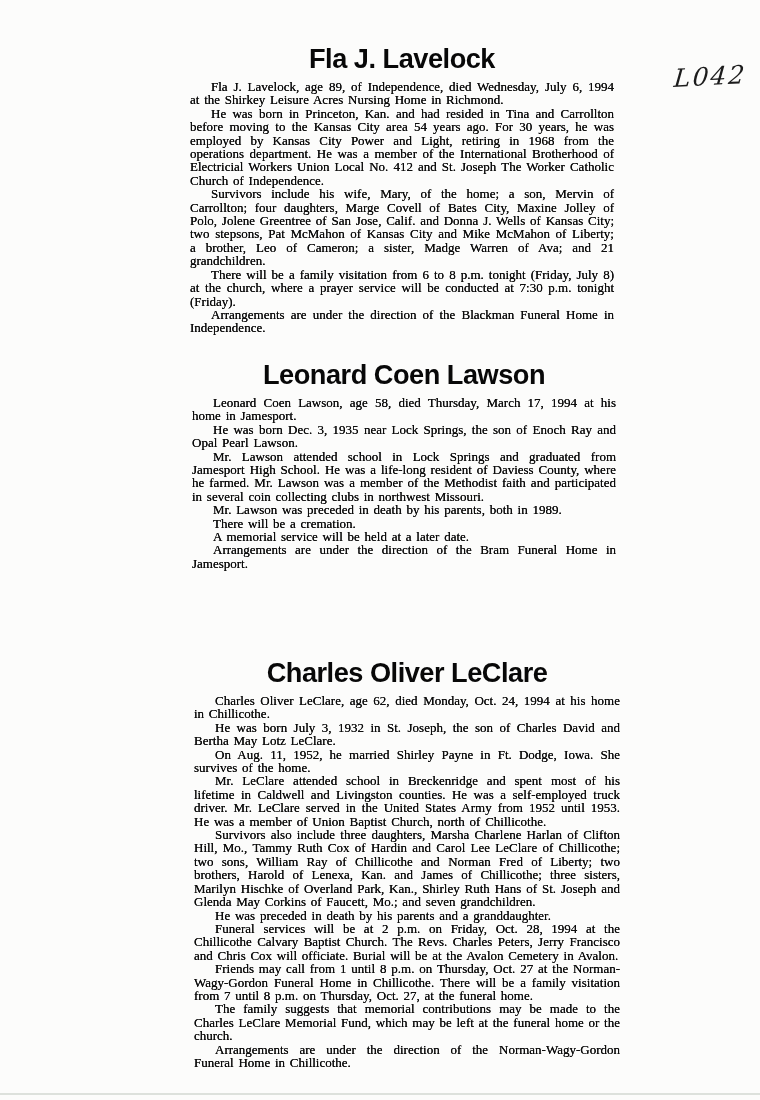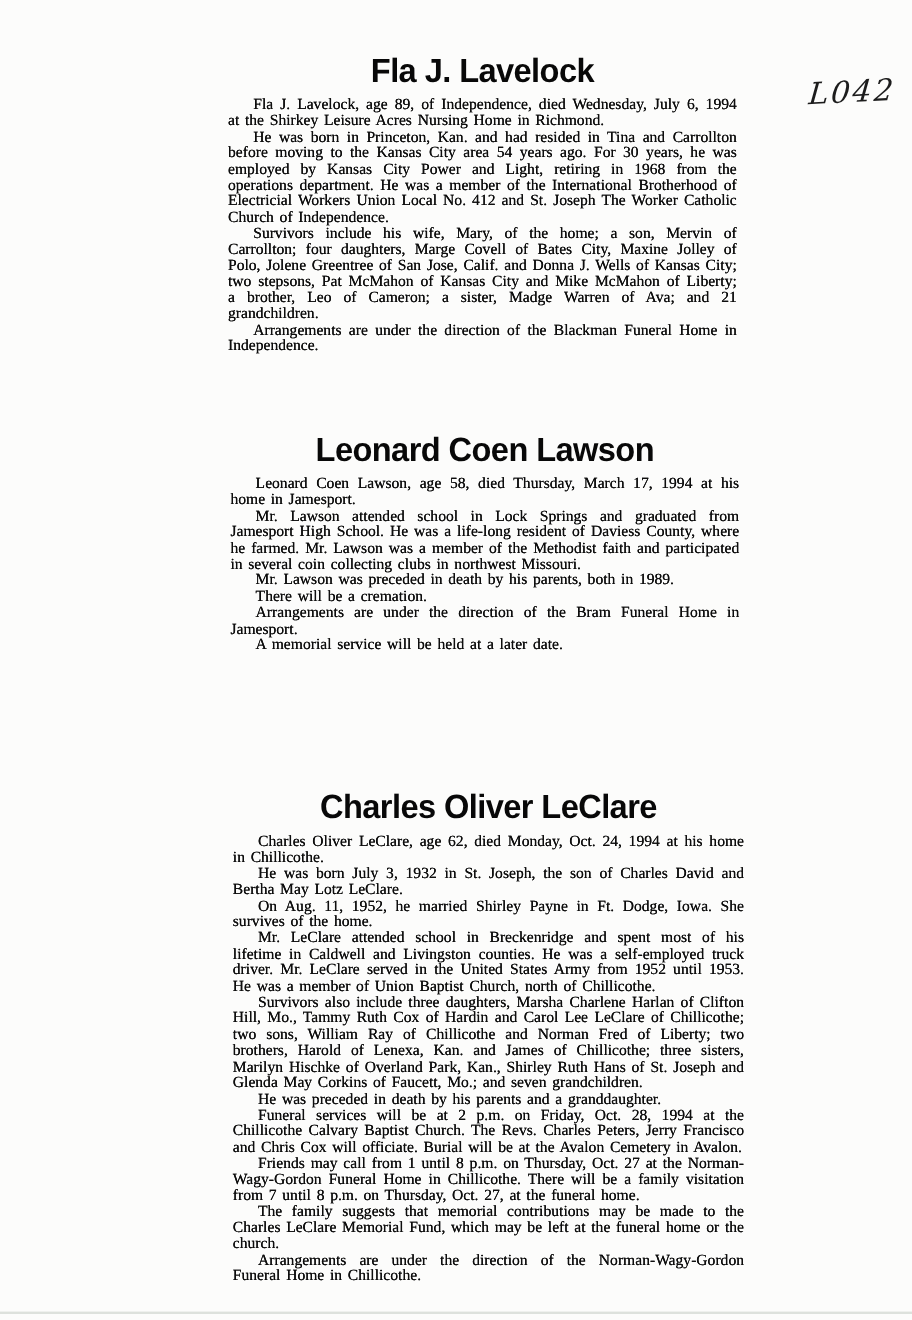--- a/index.html
+++ b/index.html
@@ -74,33 +74,35 @@
 <div class="page">
 
   <div class="annotation">L042</div>
 
   <article id="obit-1">
     <h1 class="obit-title">Fla J. Lavelock</h1>
     <div class="obit-body">
       <p>Fla J. Lavelock, age 89, of Independence, died Wednesday, July 6, 1994 at the Shirkey Leisure Acres Nursing Home in Richmond.</p>
       <p>He was born in Princeton, Kan. and had resided in Tina and Carrollton before moving to the Kansas City area 54 years ago. For 30 years, he was employed by Kansas City Power and Light, retiring in 1968 from the operations department. He was a member of the International Brotherhood of Electricial Workers Union Local No. 412 and St. Joseph The Worker Catholic Church of Independence.</p>
       <p>Survivors include his wife, Mary, of the home; a son, Mervin of Carrollton; four daughters, Marge Covell of Bates City, Maxine Jolley of Polo, Jolene Greentree of San Jose, Calif. and Donna J. Wells of Kansas City; two stepsons, Pat McMahon of Kansas City and Mike McMahon of Liberty; a brother, Leo of Cameron; a sister, Madge Warren of Ava; and 21 grandchildren.</p>
+      <p>There will be a family visitation from 6 to 8 p.m. tonight (Friday, July 8) at the church, where a prayer service will be conducted at 7:30 p.m. tonight (Friday).</p>
       <p>Arrangements are under the direction of the Blackman Funeral Home in Independence.</p>
     </div>
   </article>
 
   <article id="obit-2">
     <h1 class="obit-title">Leonard Coen Lawson</h1>
     <div class="obit-body">
       <p>Leonard Coen Lawson, age 58, died Thursday, March 17, 1994 at his home in Jamesport.</p>
+      <p>He was born Dec. 3, 1935 near Lock Springs, the son of Enoch Ray and Opal Pearl Lawson.</p>
       <p>Mr. Lawson attended school in Lock Springs and graduated from Jamesport High School. He was a life-long resident of Daviess County, where he farmed. Mr. Lawson was a member of the Methodist faith and participated in several coin collecting clubs in northwest Missouri.</p>
       <p>Mr. Lawson was preceded in death by his parents, both in 1989.</p>
       <p>There will be a cremation.</p>
+      <p>A memorial service will be held at a later date.</p>
       <p>Arrangements are under the direction of the Bram Funeral Home in Jamesport.</p>
-      <p>A memorial service will be held at a later date.</p>
     </div>
   </article>
 
   <article id="obit-3">
     <h1 class="obit-title">Charles Oliver LeClare</h1>
     <div class="obit-body">
       <p>Charles Oliver LeClare, age 62, died Monday, Oct. 24, 1994 at his home in Chillicothe.</p>
       <p>He was born July 3, 1932 in St. Joseph, the son of Charles David and Bertha May Lotz LeClare.</p>
       <p>On Aug. 11, 1952, he married Shirley Payne in Ft. Dodge, Iowa. She survives of the home.</p>
       <p>Mr. LeClare attended school in Breckenridge and spent most of his lifetime in Caldwell and Livingston counties. He was a self-employed truck driver. Mr. LeClare served in the United States Army from 1952 until 1953. He was a member of Union Baptist Church, north of Chillicothe.</p>

